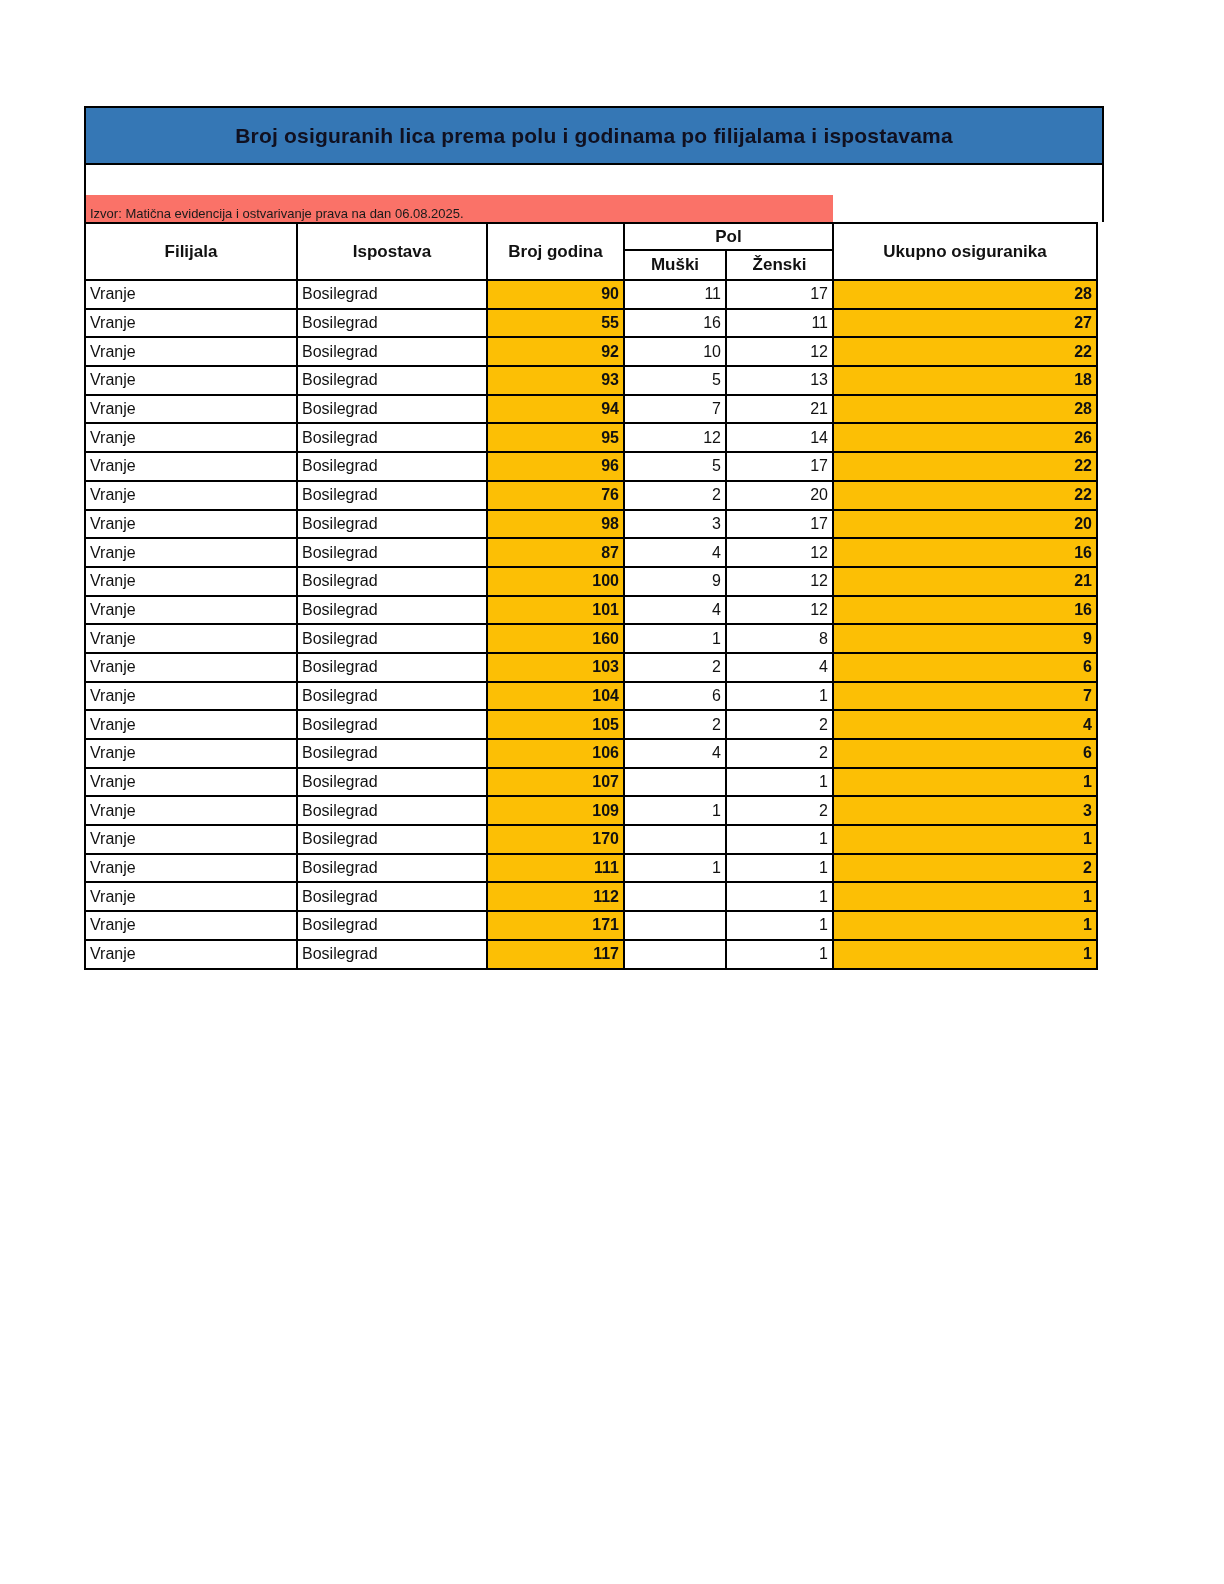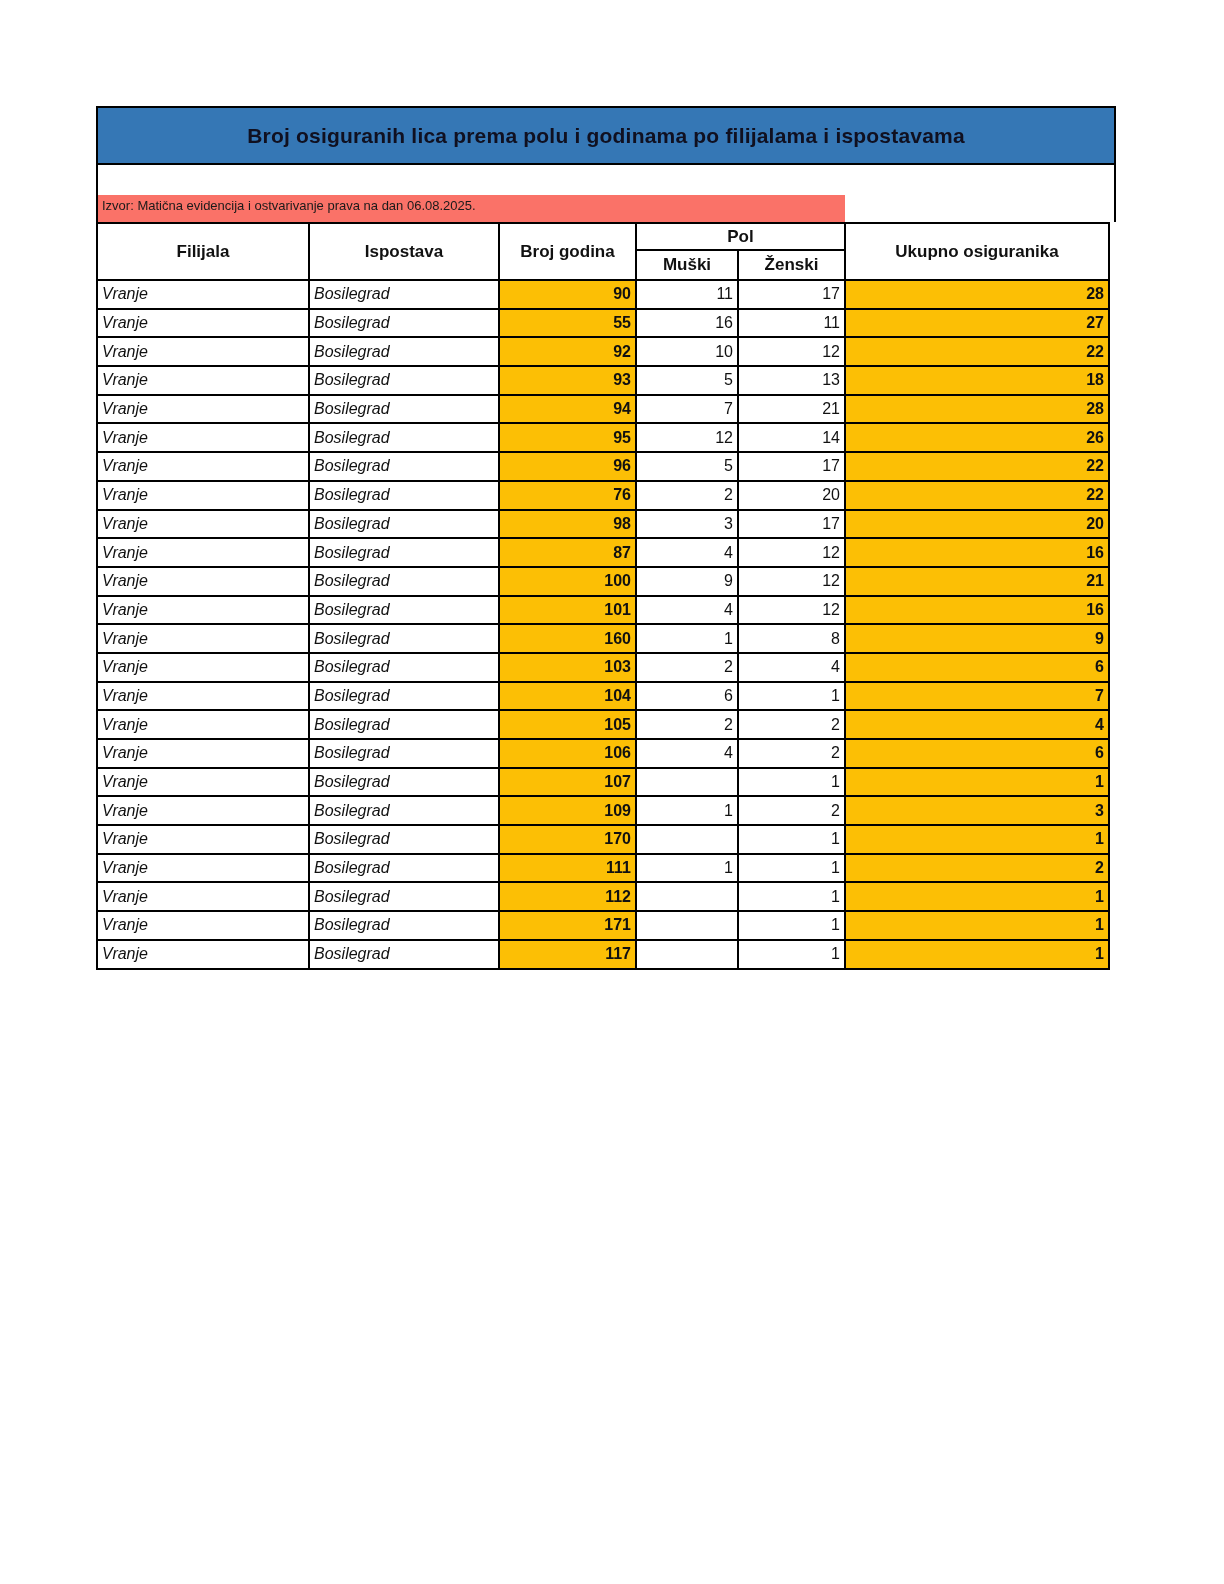--- a/index.html
+++ b/index.html
@@ -11,21 +11,21 @@
     position: relative;
     width: 1224px;
     height: 1584px;
     background: #ffffff;
     font-family: "Liberation Sans", sans-serif;
     color: #111111;
     overflow: hidden;
   }
   .sheet {
     position: absolute;
-    left: 96px;
+    left: 84px;
     top: 106px;
     width: 1020px;
   }
   .title-band {
     box-sizing: border-box;
     height: 59px;
     background: var(--title-bg, #3577B5);
     border: 2px solid var(--border, #000000);
     display: flex;
     align-items: center;
@@ -54,21 +54,21 @@
   }
   .izvor-highlight {
     position: absolute;
     left: 0;
     top: 0;
     bottom: 0;
     width: 747px;
     background: var(--note-red, #FA7268);
     display: flex;
     align-items: flex-end;
-    padding: 0 0 9px 4px;
+    padding: 0 0 1px 4px;
     box-sizing: border-box;
     font-size: 13px;
     color: #1a1a1a;
     white-space: nowrap;
     overflow: visible;
   }
   table.grid {
     border-collapse: collapse;
     table-layout: fixed;
     width: 1012px;
@@ -89,21 +89,21 @@
   }
   thead tr.pol-row { height: 27px; padding-left: 24px; }
   thead tr.sub-row { height: 30px; }
   th.sub { text-align: left; padding-left: 3px; }
   tbody tr { height: 28.7px; }
   tbody td {
     font-size: 16px;
     vertical-align: middle;
     background: #ffffff;
   }
-  td.txt { text-align: left; font-style: italic; }
+  td.txt { text-align: left; }
   td.num { text-align: right; }
   td.orange { background: var(--cell-orange, #FCBF05); font-weight: bold; }
 </style>
 </head>
 <body>
 
 <div class="page">
   <div class="sheet">
 
     <div class="title-band">

